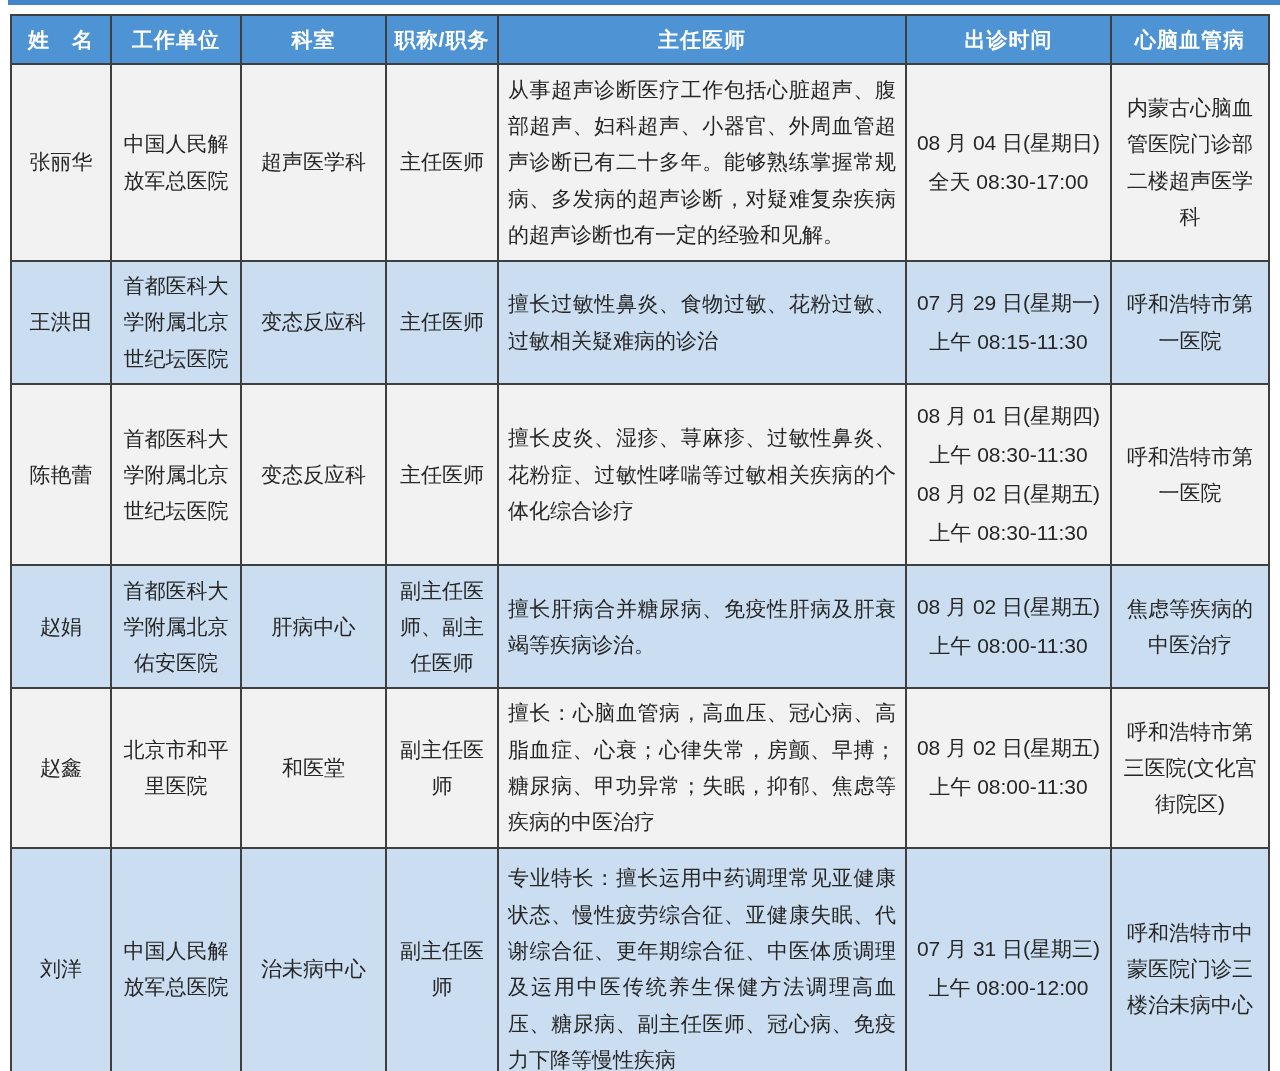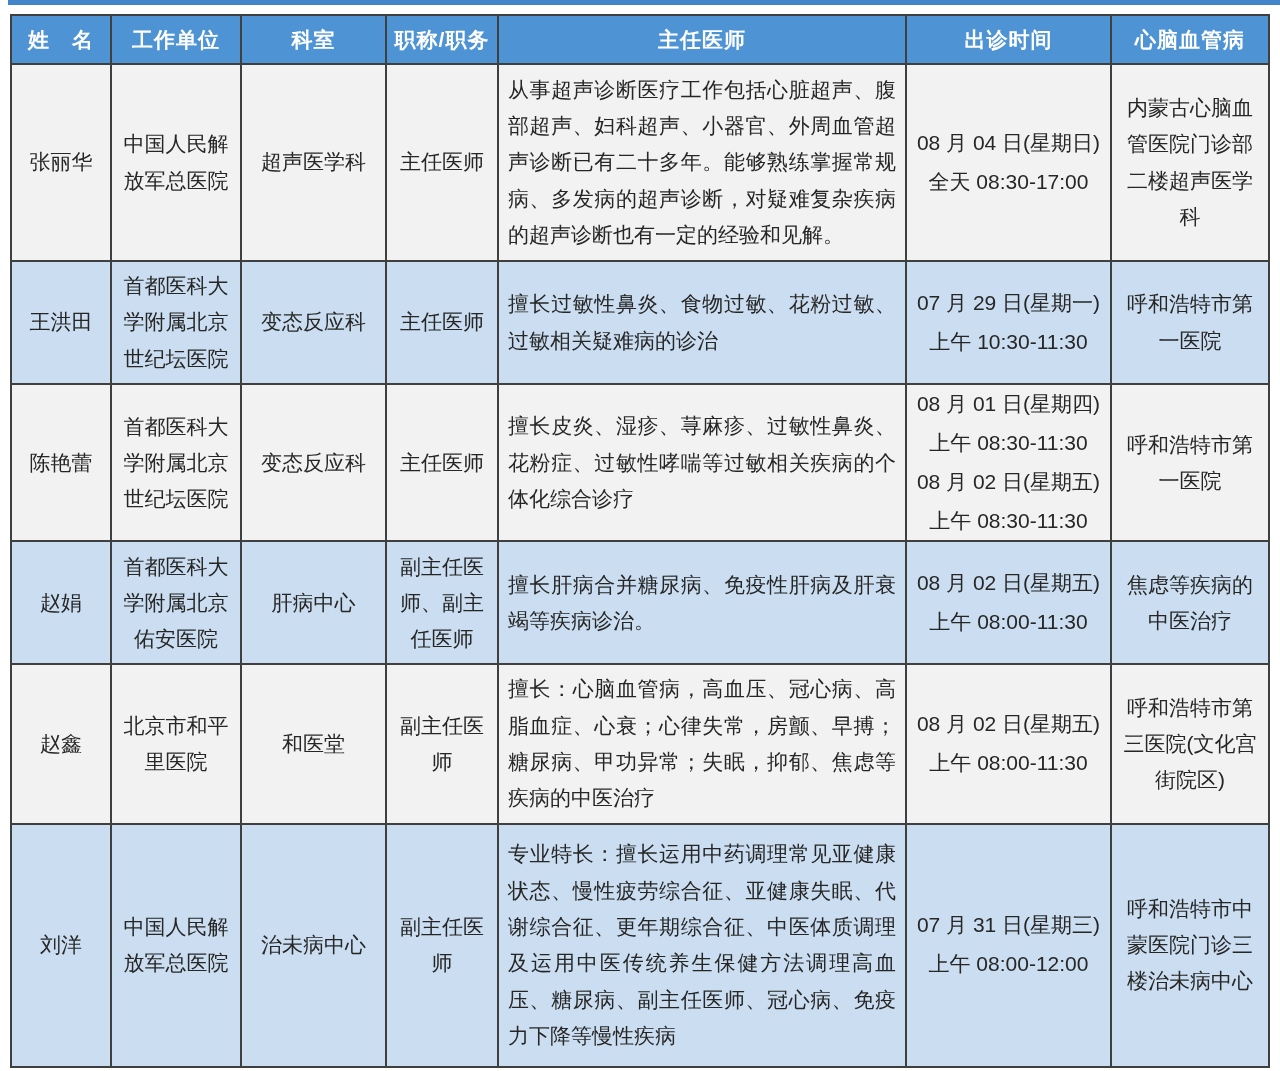--- a/index.html
+++ b/index.html
@@ -57,21 +57,21 @@
   }
   tbody td.cell-specialty {
     text-align: justify;
     text-justify: inter-ideograph;
     padding: 6px 9px;
     line-height: 1.73;
   }
   tbody td.cell-time {
     white-space: pre-line;
     line-height: 1.85;
-    padding: 0 4px;
+    padding: 12px 4px;
   }
   tbody tr.row-white td { background: #f2f2f2; }
   tbody tr.row-blue  td { background: #cbdef1; }
 
   tr.r1 { height: 197px; }
   tr.r2 { height: 123px; }
   tr.r3 { height: 155px; }
   tr.r4 { height: 123px; }
   tr.r5 { height: 159px; }
   tr.r6 { height: 243px; }
@@ -114,21 +114,21 @@
 全天 08:30-17:00</td>
         <td class="cell-location">内蒙古心脑血管医院门诊部二楼超声医学科</td>
       </tr>
       <tr class="row-blue r2">
         <td class="cell-name">王洪田</td>
         <td class="cell-unit">首都医科大学附属北京世纪坛医院</td>
         <td class="cell-dept">变态反应科</td>
         <td class="cell-title">主任医师</td>
         <td class="cell-specialty">擅长过敏性鼻炎、食物过敏、花粉过敏、过敏相关疑难病的诊治</td>
         <td class="cell-time">07 月 29 日(星期一)
-上午 10:30-11:30</td>
+上午 08:15-11:30</td>
         <td class="cell-location">呼和浩特市第一医院</td>
       </tr>
       <tr class="row-white r3">
         <td class="cell-name">陈艳蕾</td>
         <td class="cell-unit">首都医科大学附属北京世纪坛医院</td>
         <td class="cell-dept">变态反应科</td>
         <td class="cell-title">主任医师</td>
         <td class="cell-specialty">擅长皮炎、湿疹、荨麻疹、过敏性鼻炎、花粉症、过敏性哮喘等过敏相关疾病的个体化综合诊疗</td>
         <td class="cell-time">08 月 01 日(星期四)
 上午 08:30-11:30

